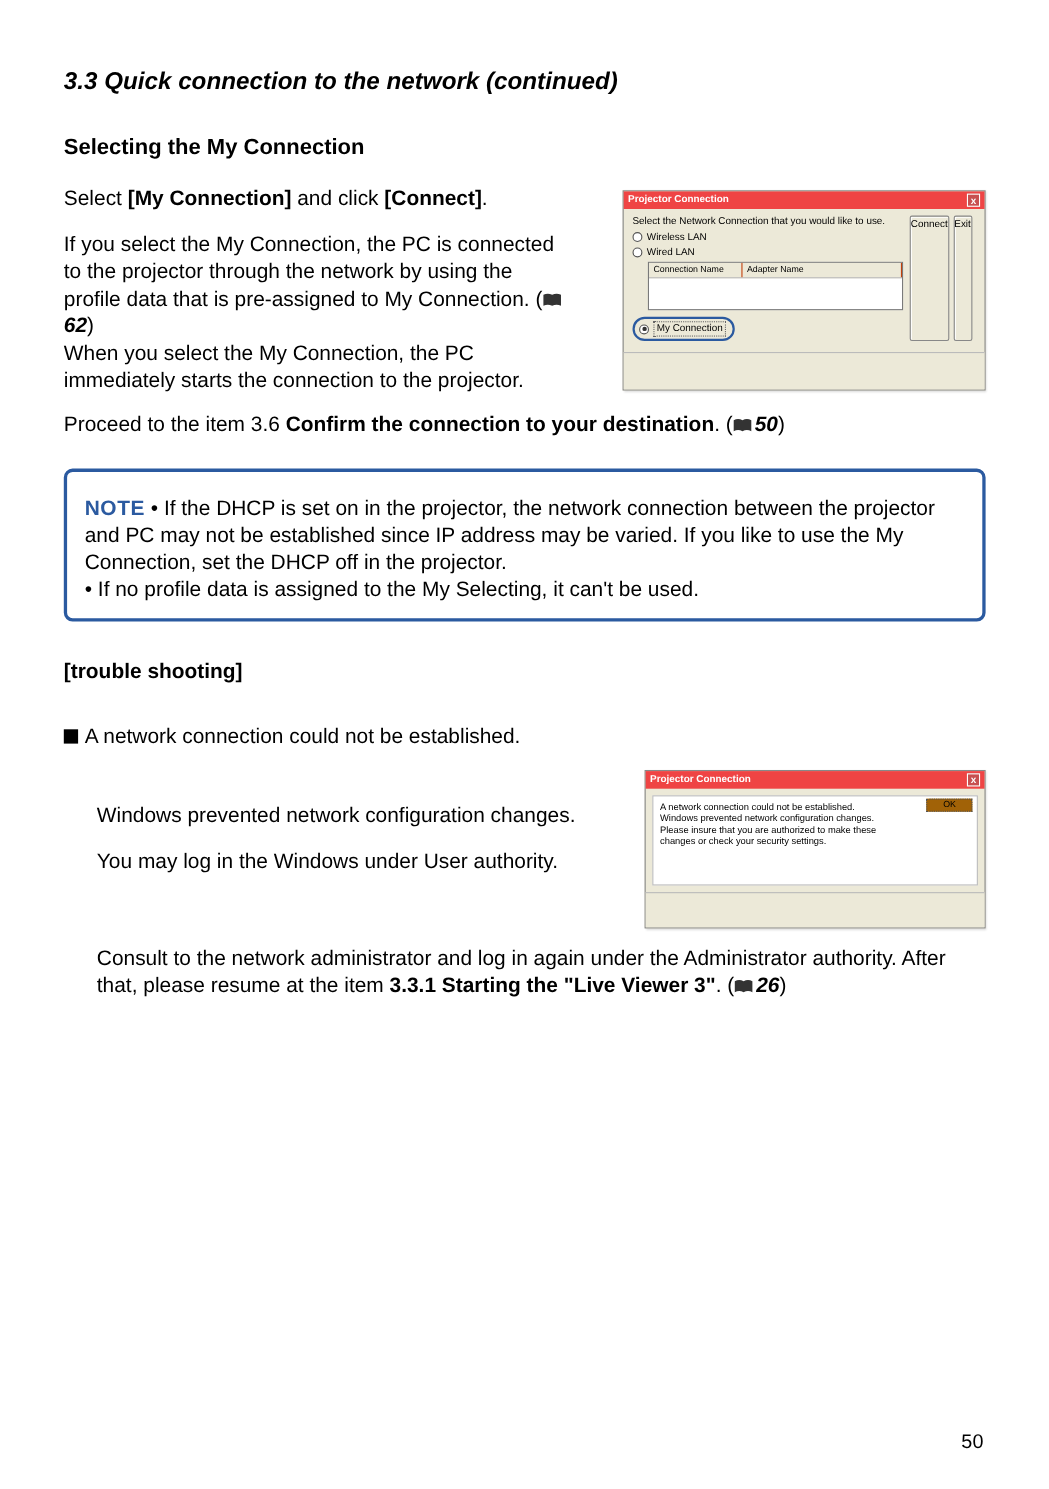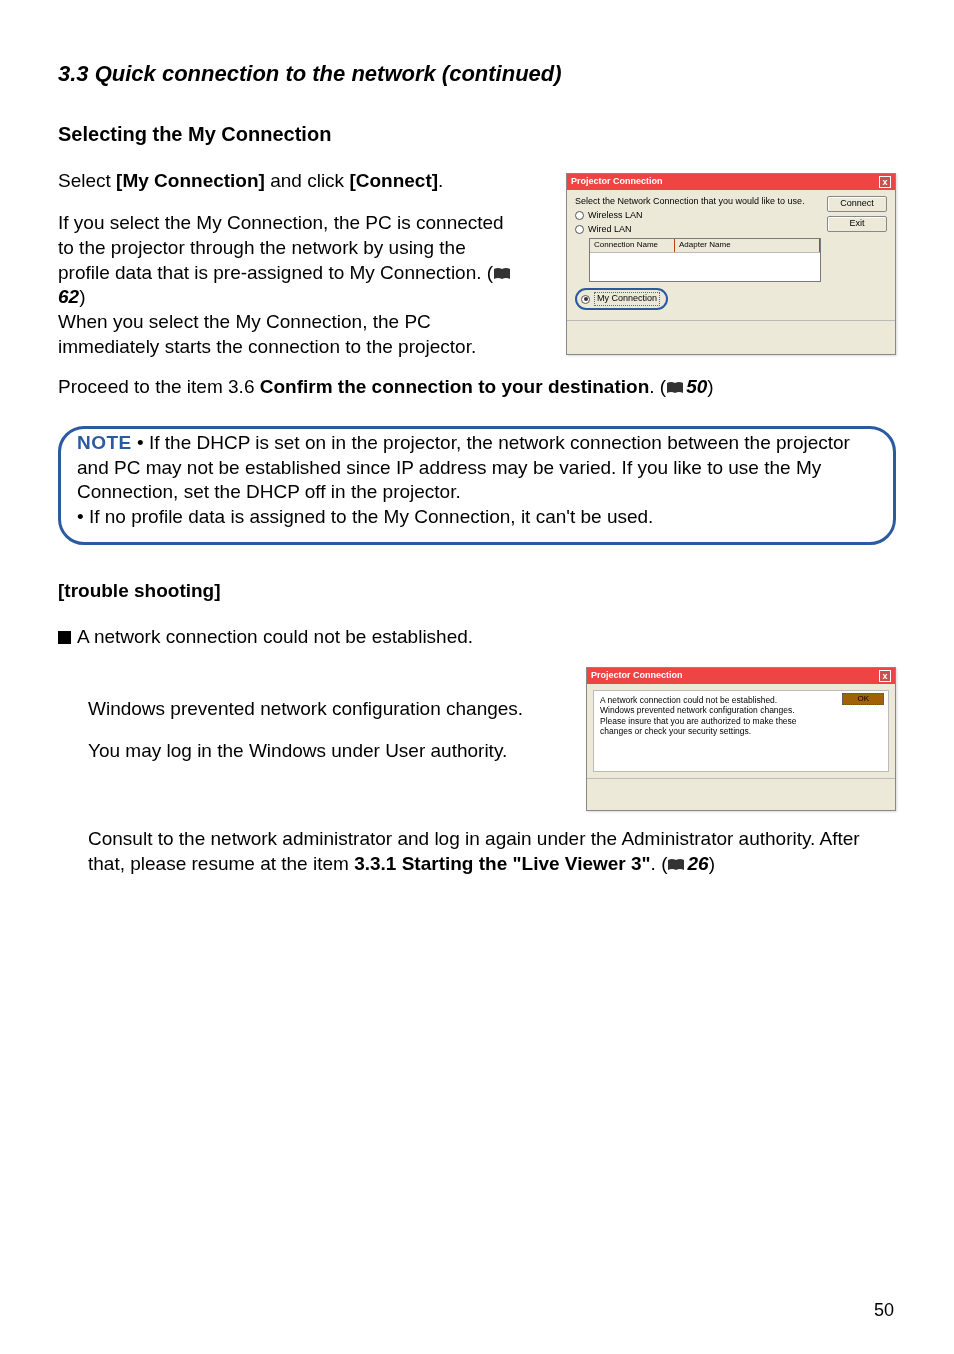--- a/index.html
+++ b/index.html
@@ -97,21 +97,21 @@
     text-align: center;
     line-height: 11px;
     font-size: 9px;
     border: 1px solid #fff;
   }
   .dialog-body {
     padding: 6px 8px 10px 8px;
   }
   .dialog-row { display: flex; gap: 6px; }
   .dialog-left { flex: 1; }
-  .dialog-right { width: 60px; display: flex; flex-direction: column; gap: 4px; }
+  .dialog-right { width: 60px; display: flex; flex-direction: row; gap: 4px; }
   .win-btn {
     background: #ece9d8;
     border: 1px solid #888;
     font-size: 9px;
     padding: 1px 0;
     text-align: center;
     border-radius: 2px;
     box-shadow: inset 1px 1px 0 #fff;
   }
   .radio-row { display: flex; align-items: center; gap: 4px; margin: 2px 0; }
@@ -149,33 +149,33 @@
     padding: 0 2px;
     font-size: 9px;
   }
   .dialog-status {
     border-top: 1px solid #bbb;
     height: 34px;
     background: #ece9d8;
   }
   .note-box {
     border: 3px solid #2b5aa0;
-    border-radius: 26px;
-    padding: 2px 16px 12px 16px;
+    border-radius: 8px;
+    padding: 22px 16px 12px 16px;
     margin-top: 26px;
     margin-bottom: 34px;
   }
   .note-label {
     color: #2b5aa0;
     font-weight: bold;
     letter-spacing: 0.5px;
   }
   .trouble-head {
     font-weight: bold;
-    margin-bottom: 21px;
+    margin-bottom: 34px;
   }
   .bullet-sq {
     display: inline-block;
     width: 13px;
     height: 13px;
     background: #000;
     vertical-align: -1px;
     margin-right: 6px;
   }
   .indent-block { margin-left: 30px; }
@@ -282,21 +282,21 @@
   </div>
 
   <p class="para">
     <span>Proceed to the item 3.6 </span><b>Confirm the connection to your destination</b><span>. (</span><span class="book-icon"><svg viewBox="0 0 18 14">
           <path d="M1 2 Q5 0 9 2 Q13 0 17 2 L17 12 Q13 10 9 12 Q5 10 1 12 Z" fill="#333"></path>
         </svg></span><span class="ref-num">50</span><span>)</span>
   </p>
 
   <div class="note-box">
     <span class="note-label">NOTE</span><span> • If the DHCP is set on in the projector, the network connection between the projector and PC may not be established since IP address may be varied. If you like to use the My Connection, set the DHCP off in the projector.</span><br>
-    <span>• If no profile data is assigned to the My Connection, it can't be used.</span>
+    <span>• If no profile data is assigned to the My Selecting, it can't be used.</span>
   </div>
 
   <div class="trouble-head">[trouble shooting]</div>
 
   <p class="para">
     <span class="bullet-sq"></span><span>A network connection could not be established.</span>
   </p>
 
   <div class="body-row">
     <div class="body-col indent-block">

